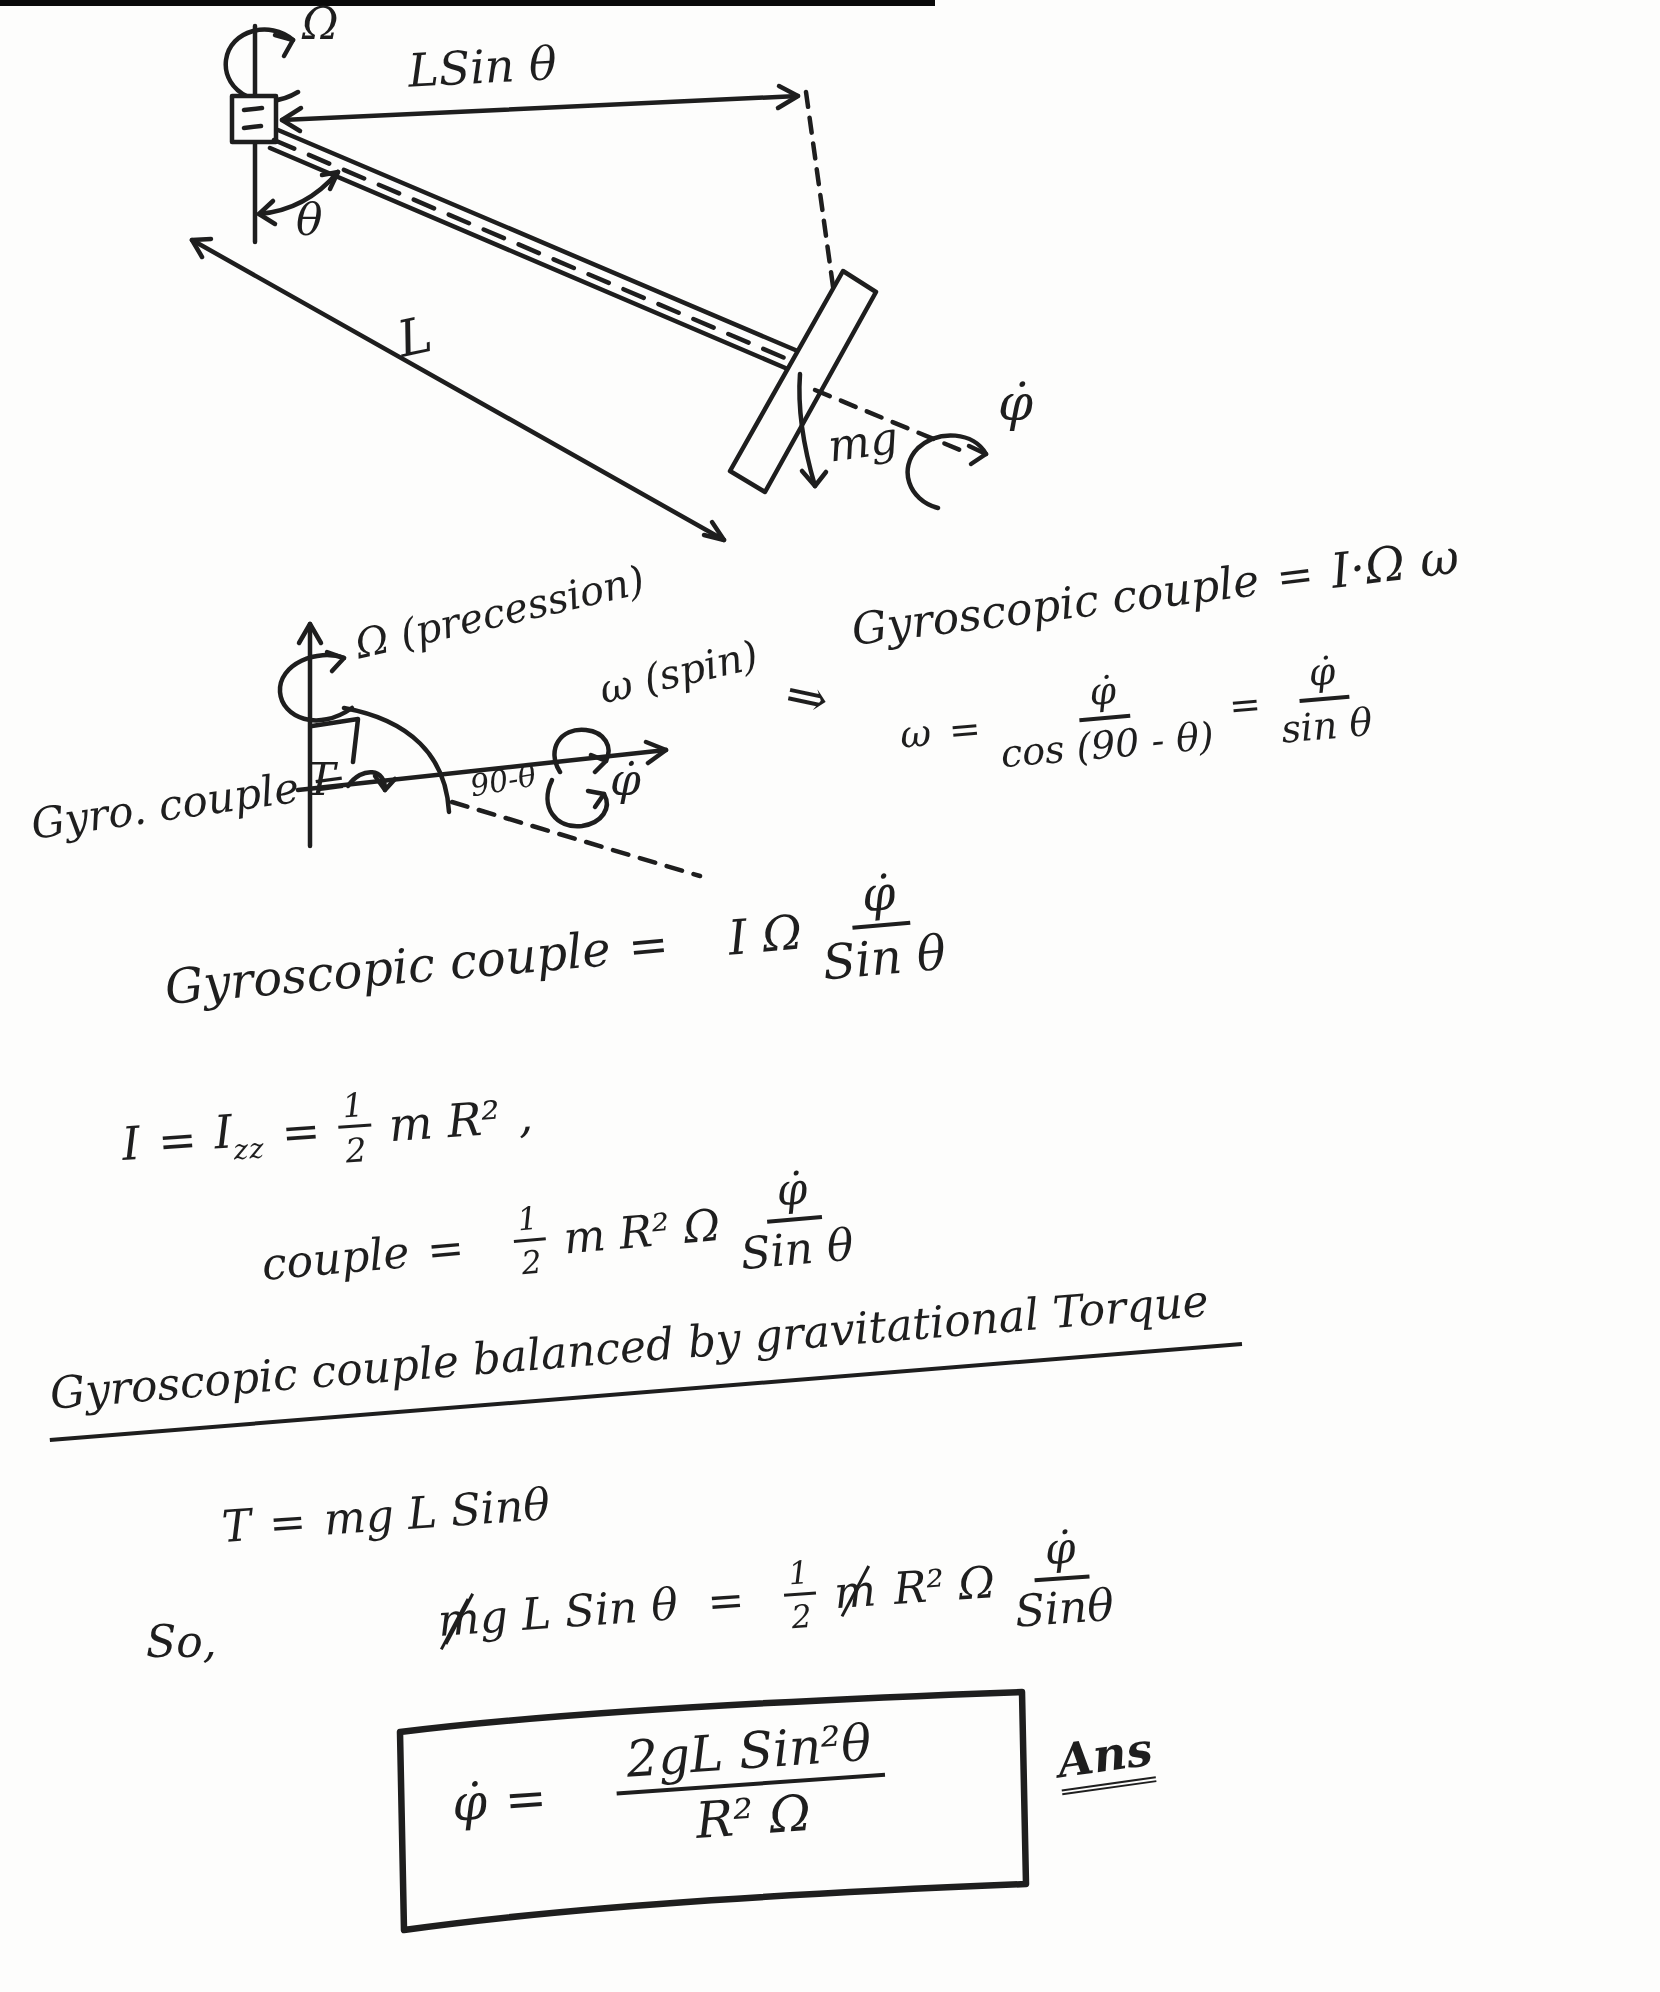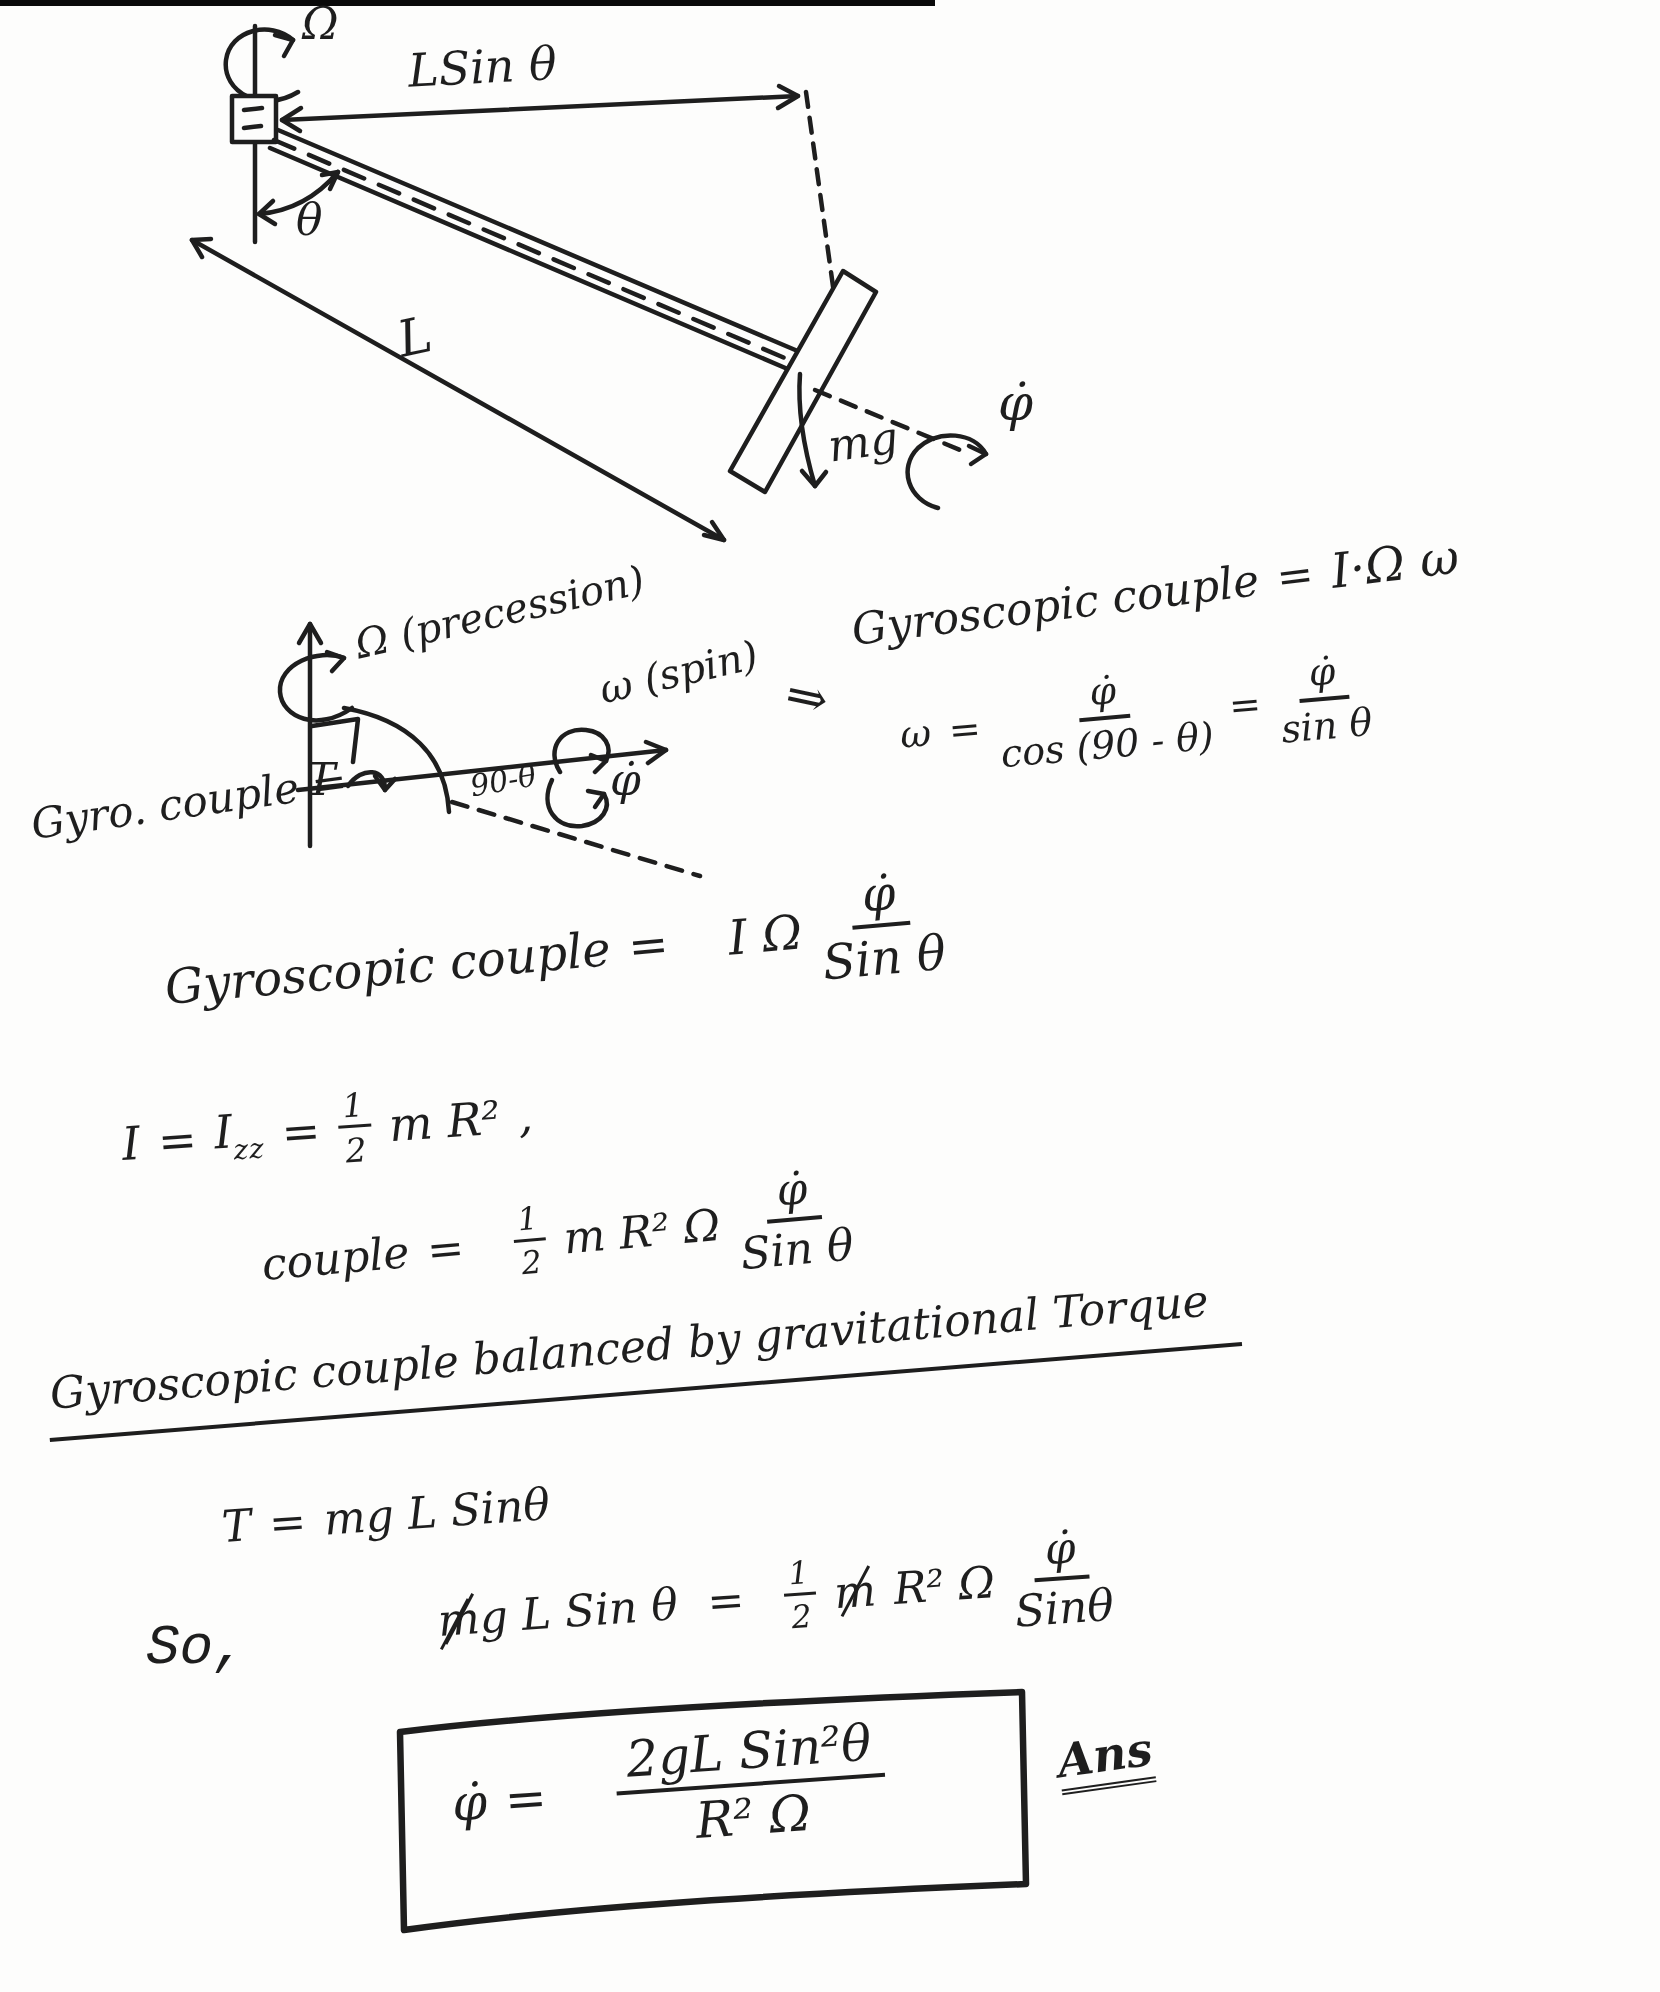--- a/index.html
+++ b/index.html
@@ -187,21 +187,21 @@
   </div>
 
   <div class="lbl heading" style="left:50px;top:1372px;font-size:44px;transform:rotate(-4.6deg);transform-origin:left bottom;">Gyroscopic couple balanced by gravitational Torque</div>
 
   <div class="eq" style="left:222px;top:1505px;font-size:44px;transform:rotate(-4deg);transform-origin:left center;">
     <span>T</span>
     <span>=</span>
     <span>mg L Sinθ</span>
   </div>
 
-  <div class="lbl" style="left:146px;top:1620px;font-size:56px;font-family:Liberation Mono, monospace;">So,</div>
+  <div class="lbl" style="left:146px;top:1620px;font-size:44px;">So,</div>
   <div class="eq" style="left:438px;top:1568px;font-size:44px;transform:rotate(-4deg);transform-origin:left center;">
     <span style="margin-right:30px;">
       <span class="cancel cancel-double">m</span><span>g L Sin θ</span>
     </span>
     <span style="margin-right:40px;">=</span>
     <span class="frac small">
       <span class="num">1</span>
       <span class="den">2</span>
     </span>
     <span class="cancel">m</span>

